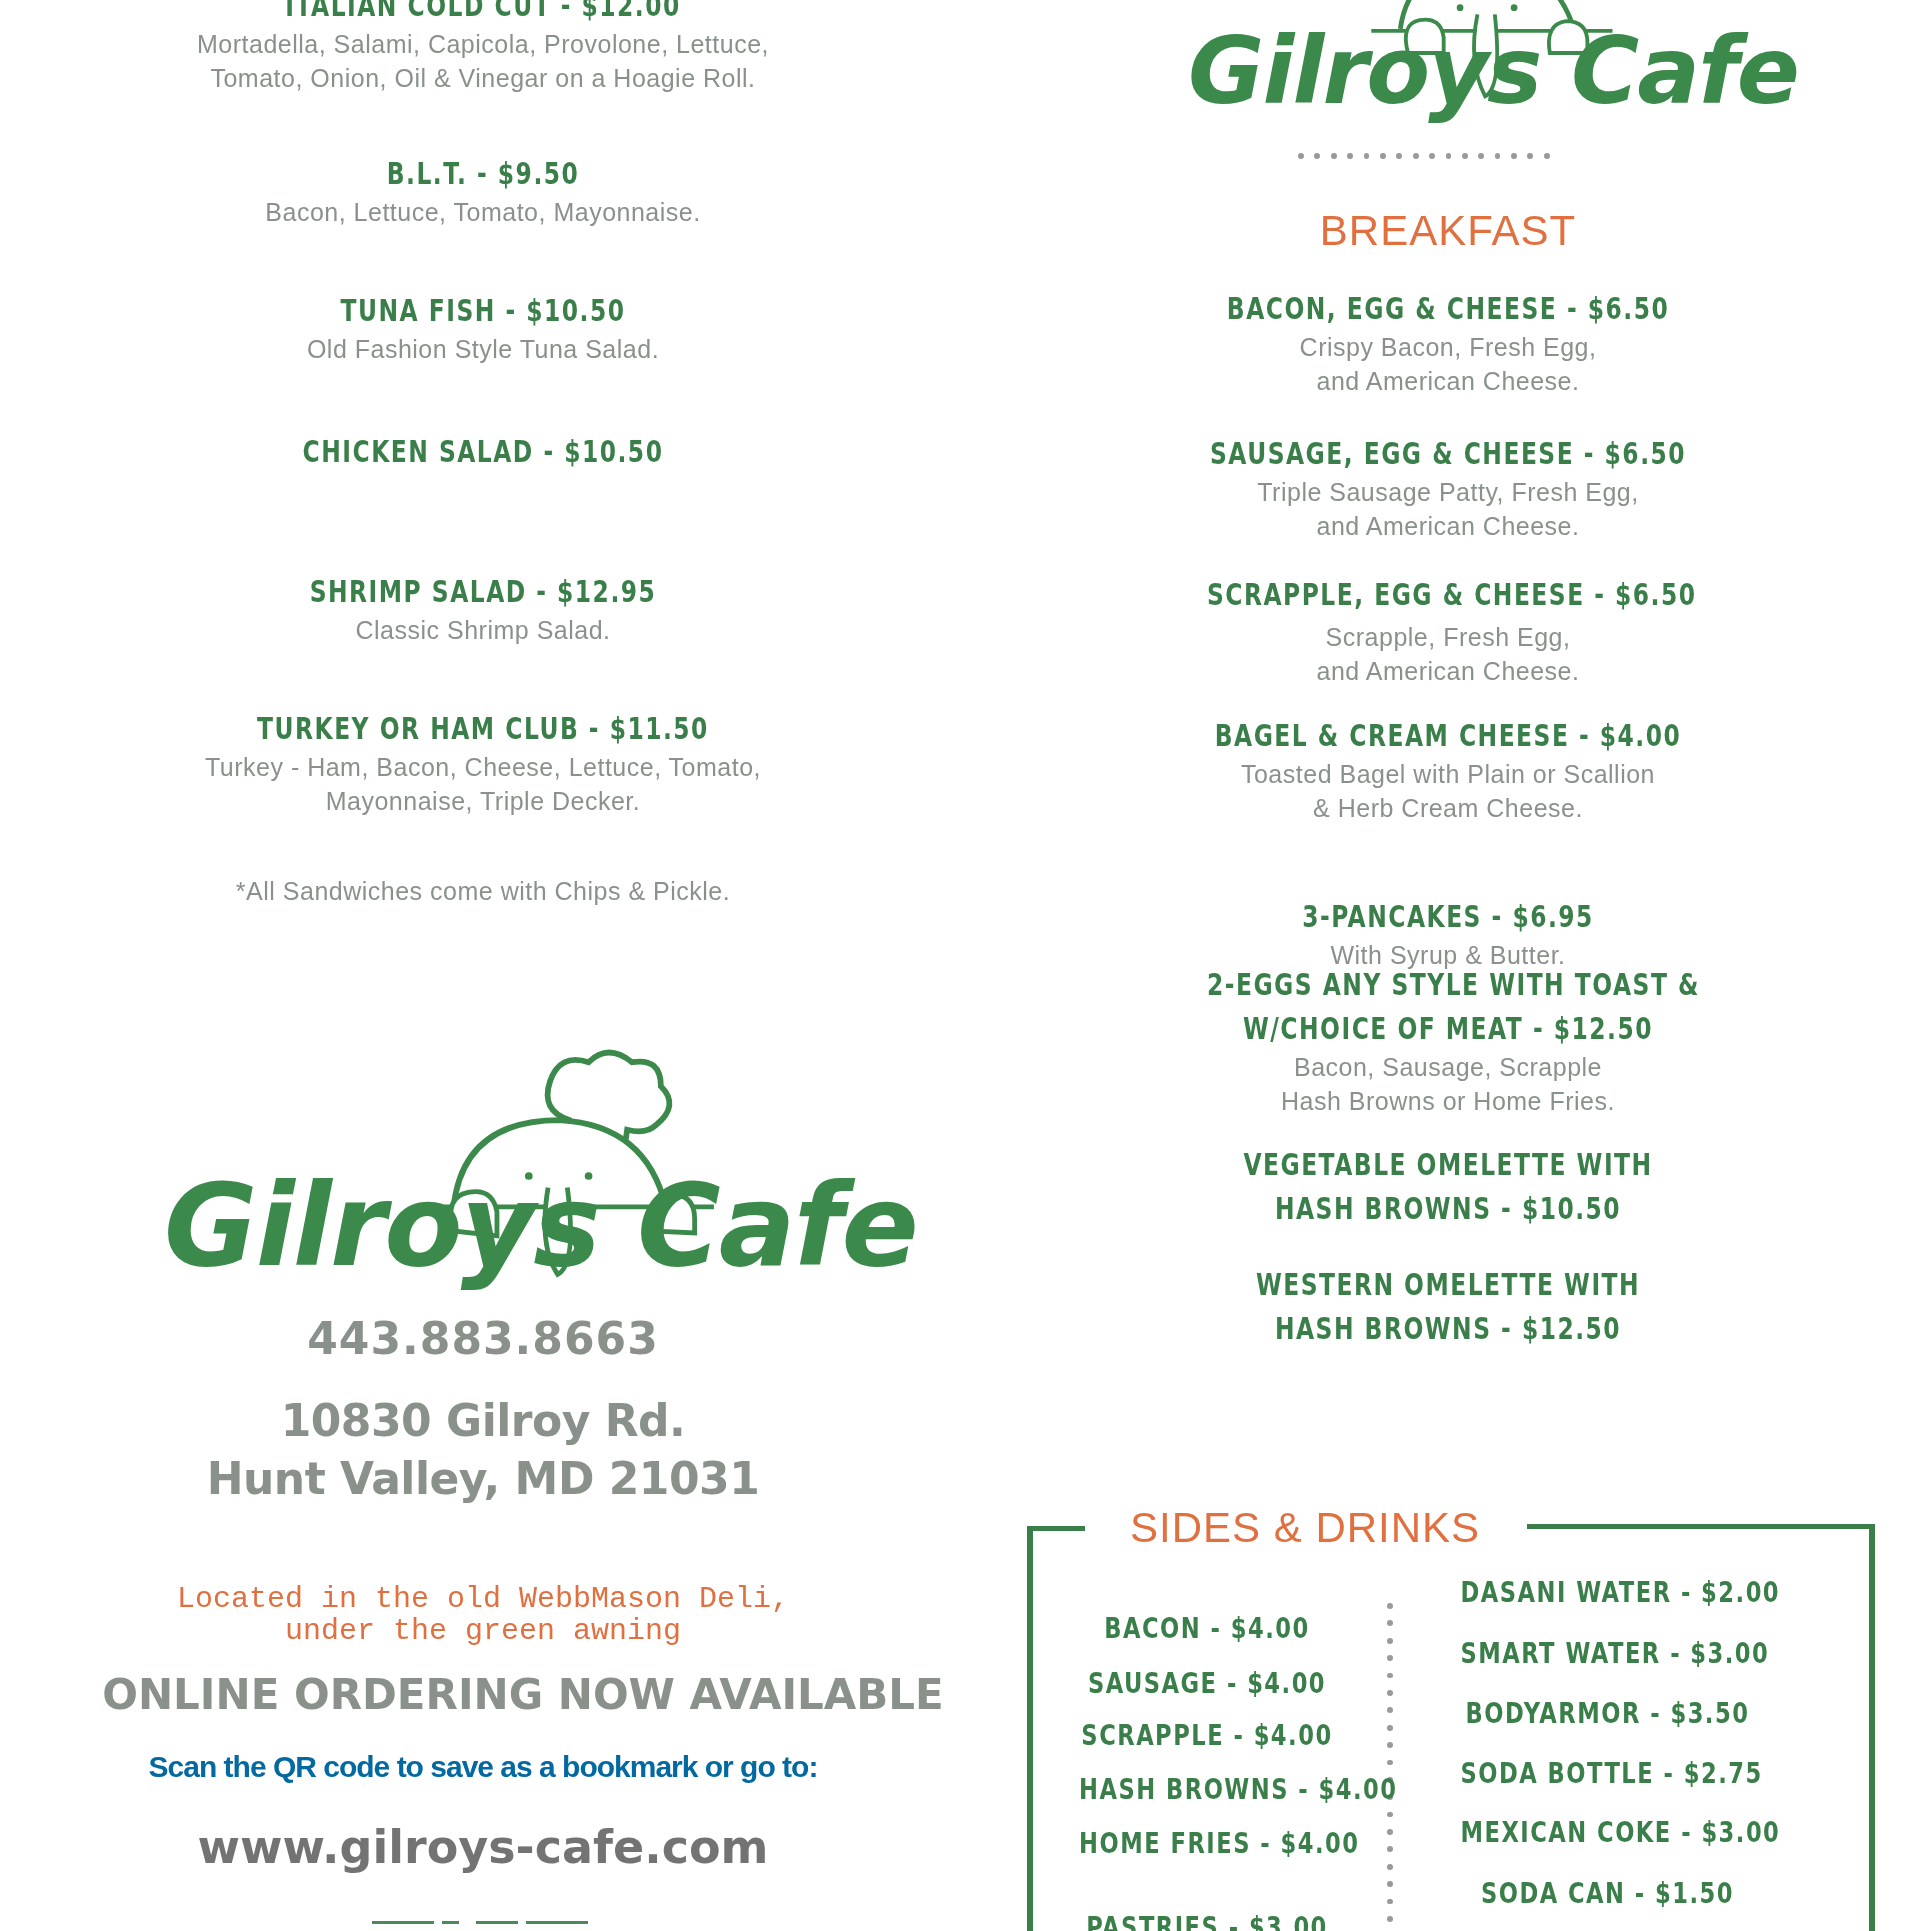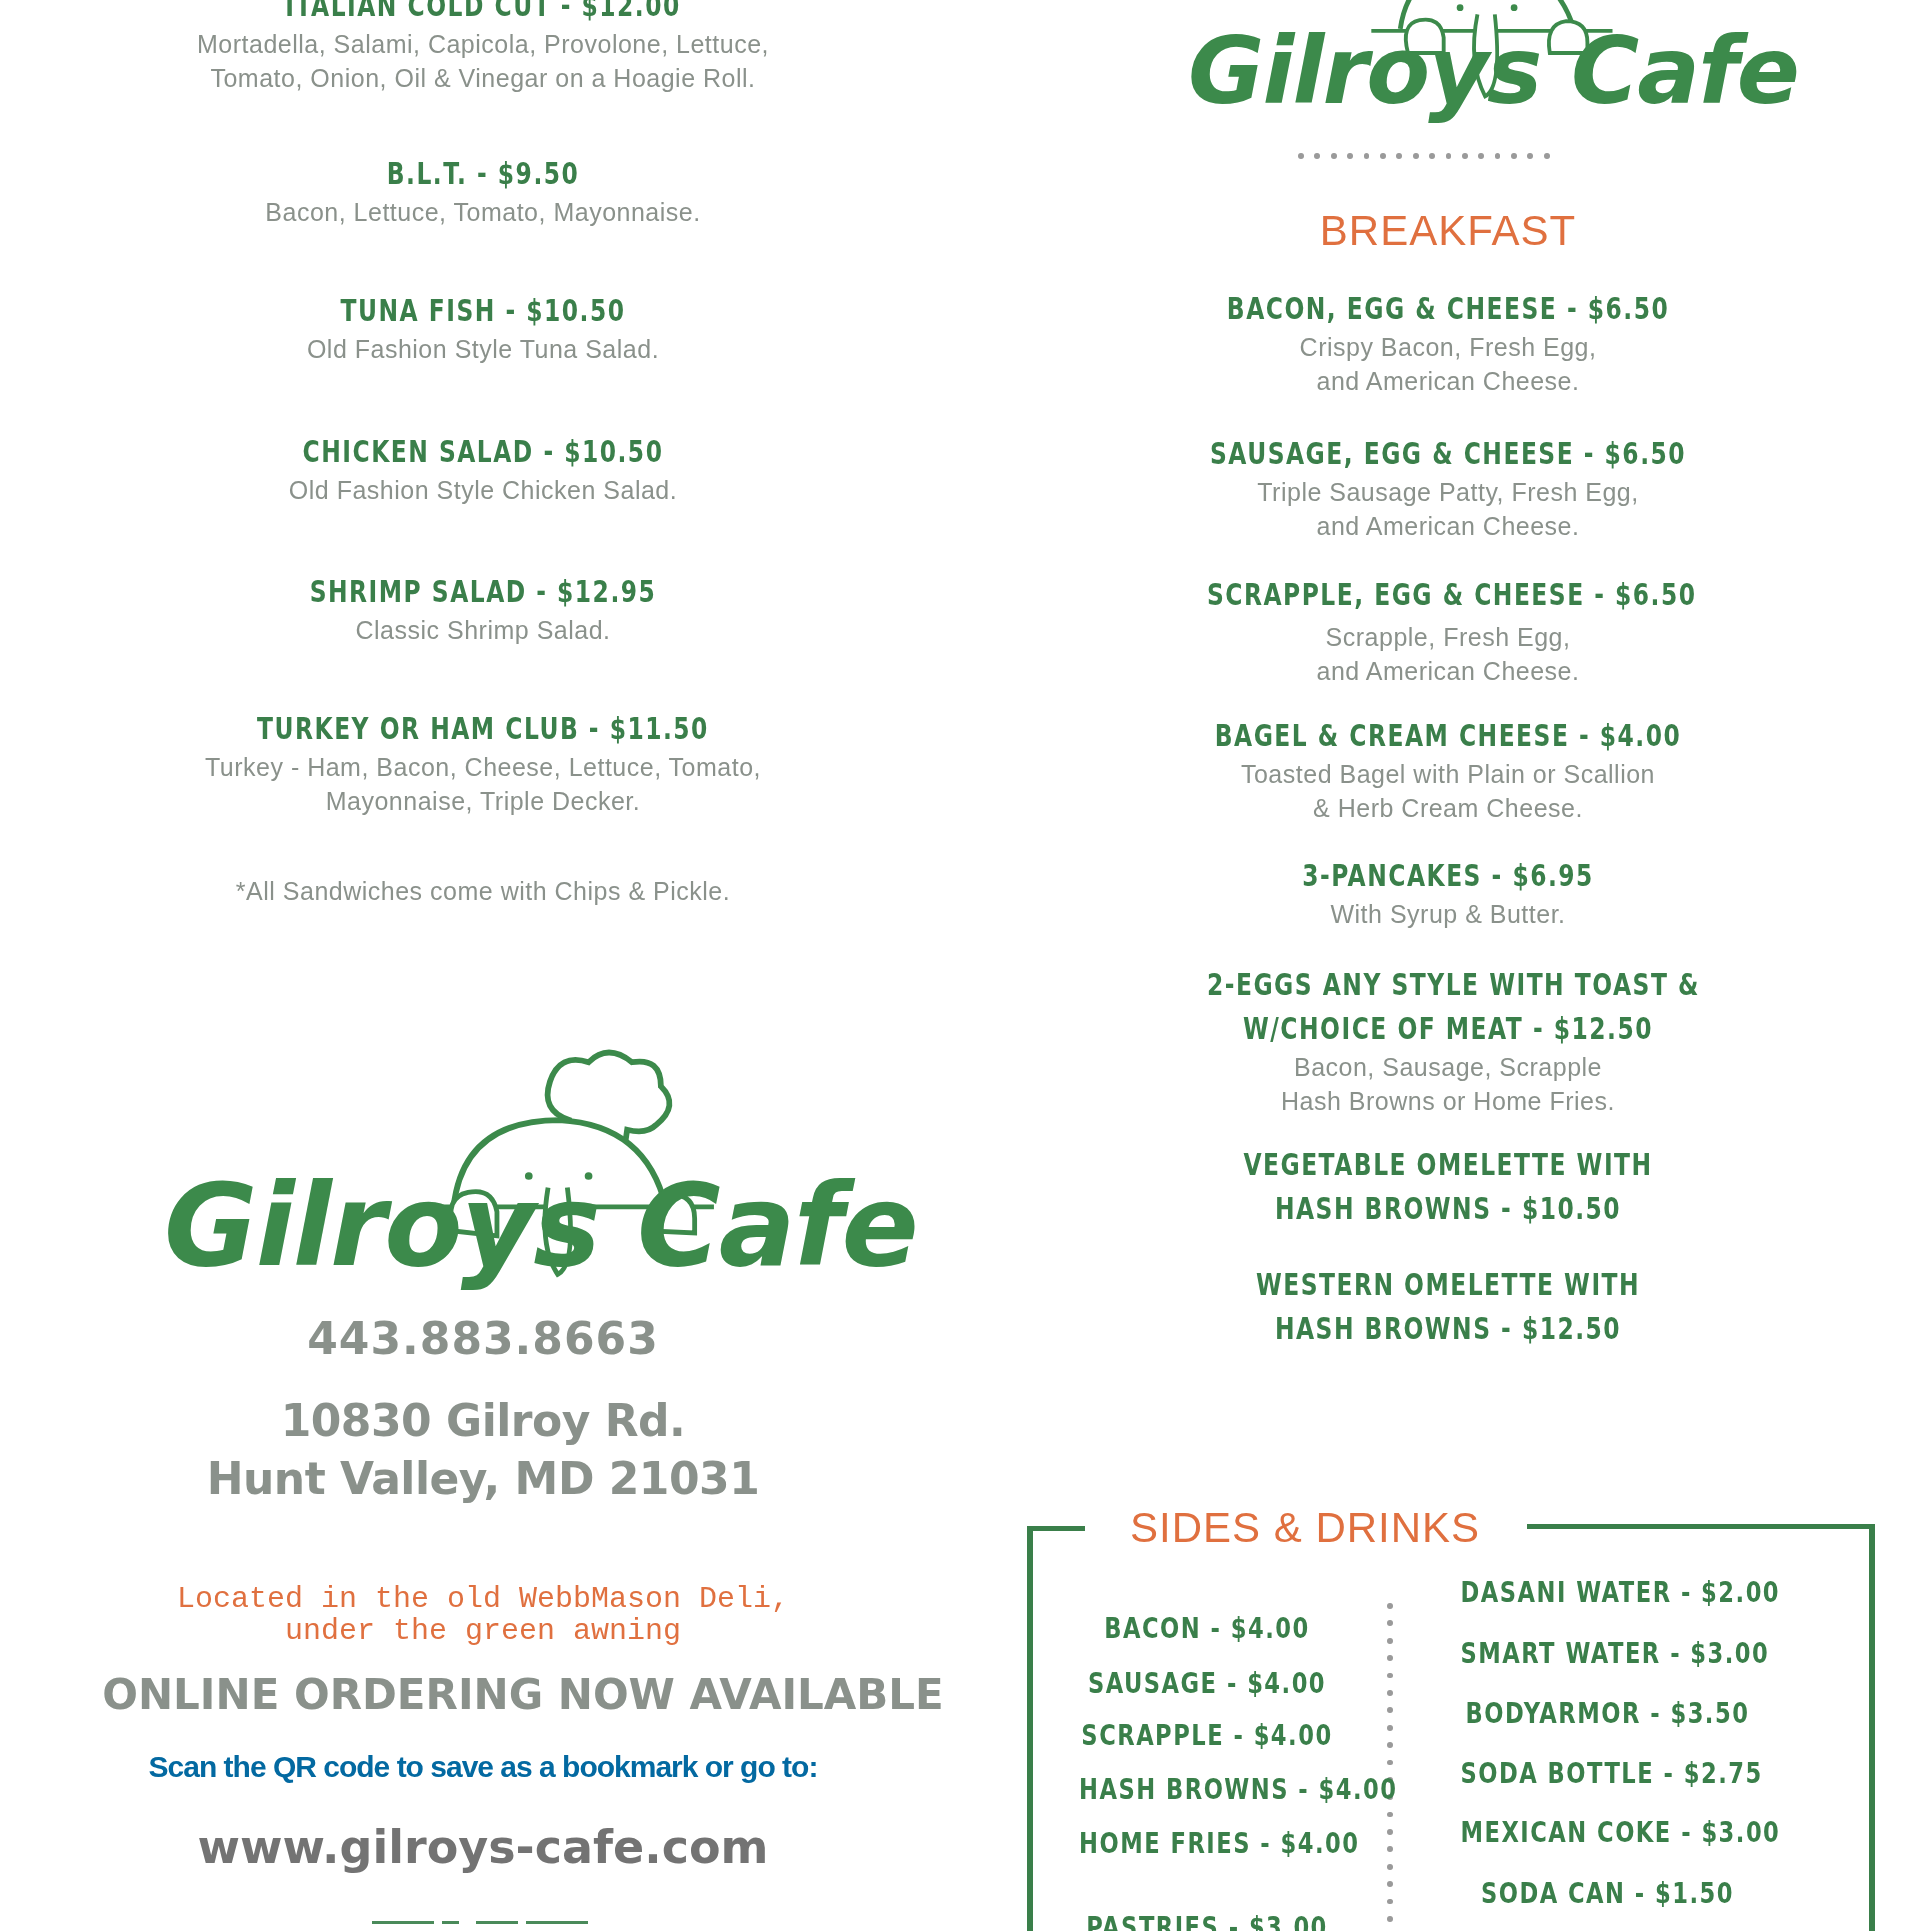--- a/index.html
+++ b/index.html
@@ -54,21 +54,20 @@
   <div class="col left-col" style="top:153px;">
     <div class="item-title">B.L.T. - $9.50</div>
     <div class="item-desc">Bacon, Lettuce, Tomato, Mayonnaise.</div>
   </div>
   <div class="col left-col" style="top:290px;">
     <div class="item-title">TUNA FISH - $10.50</div>
     <div class="item-desc">Old Fashion Style Tuna Salad.</div>
   </div>
   <div class="col left-col" style="top:431px;">
     <div class="item-title">CHICKEN SALAD - $10.50</div>
-    <div class="item-desc">Old Fashion Style Chicken Salad.</div>
   </div>
   <div class="col left-col" style="top:571px;">
     <div class="item-title">SHRIMP SALAD - $12.95</div>
     <div class="item-desc">Classic Shrimp Salad.</div>
   </div>
   <div class="col left-col" style="top:708px;">
     <div class="item-title">TURKEY OR HAM CLUB - $11.50</div>
     <div class="item-desc">Turkey - Ham, Bacon, Cheese, Lettuce, Tomato,
 Mayonnaise, Triple Decker.</div>
   </div>
@@ -158,21 +157,21 @@
   <div class="col right-col" style="top:574px;">
     <div class="item-title">SCRAPPLE, EGG &amp; CHEESE - $6.50</div>
     <div class="item-desc" style="margin-top:3.9px;">Scrapple, Fresh Egg,
 and American Cheese.</div>
   </div>
   <div class="col right-col" style="top:715px;">
     <div class="item-title">BAGEL &amp; CREAM CHEESE - $4.00</div>
     <div class="item-desc">Toasted Bagel with Plain or Scallion
 &amp; Herb Cream Cheese.</div>
   </div>
-  <div class="col right-col" style="top:855px;">
+  <div class="col right-col" style="top:896px;">
     <div class="item-title">3-PANCAKES - $6.95</div>
     <div class="item-desc">With Syrup &amp; Butter.</div>
   </div>
   <div class="col right-col" style="top:964px;">
     <div class="item-title">2-EGGS ANY STYLE WITH TOAST &amp;</div>
     <div class="item-title" style="margin-top:1.9px;">W/CHOICE OF MEAT - $12.50</div>
     <div class="item-desc">Bacon, Sausage, Scrapple
 Hash Browns or Home Fries.</div>
   </div>
   <div class="col right-col" style="top:1144px;">

